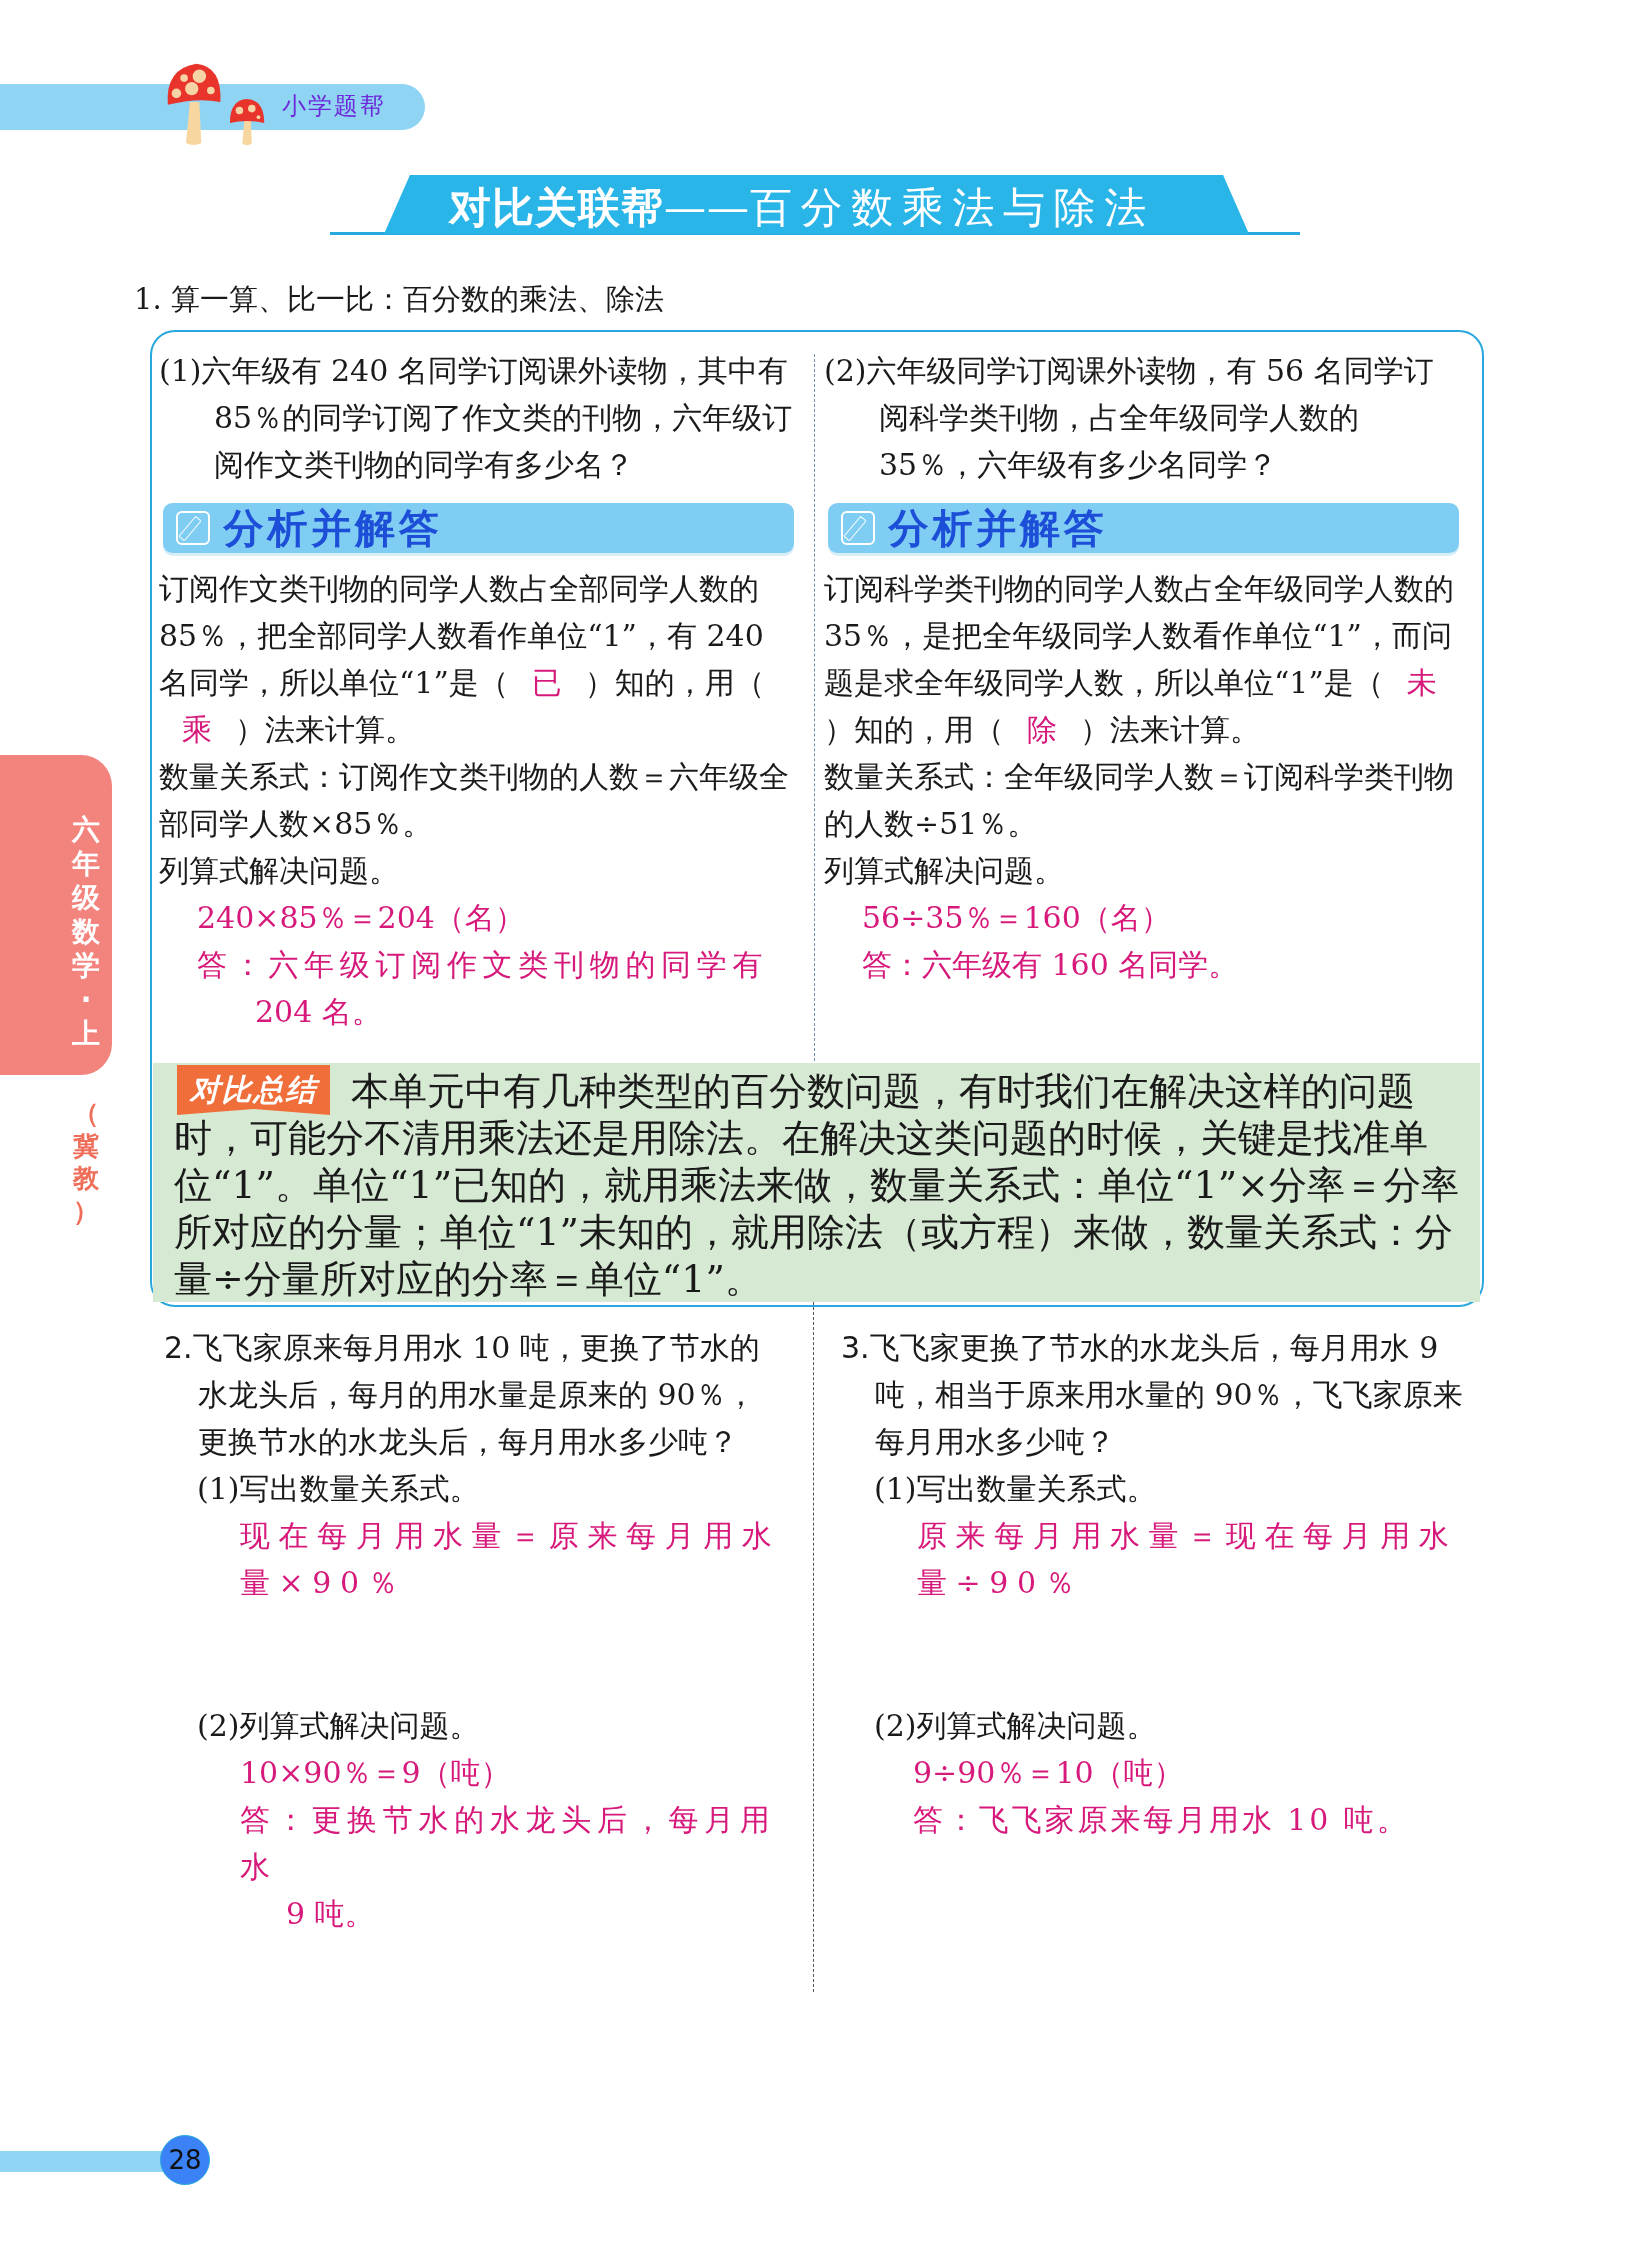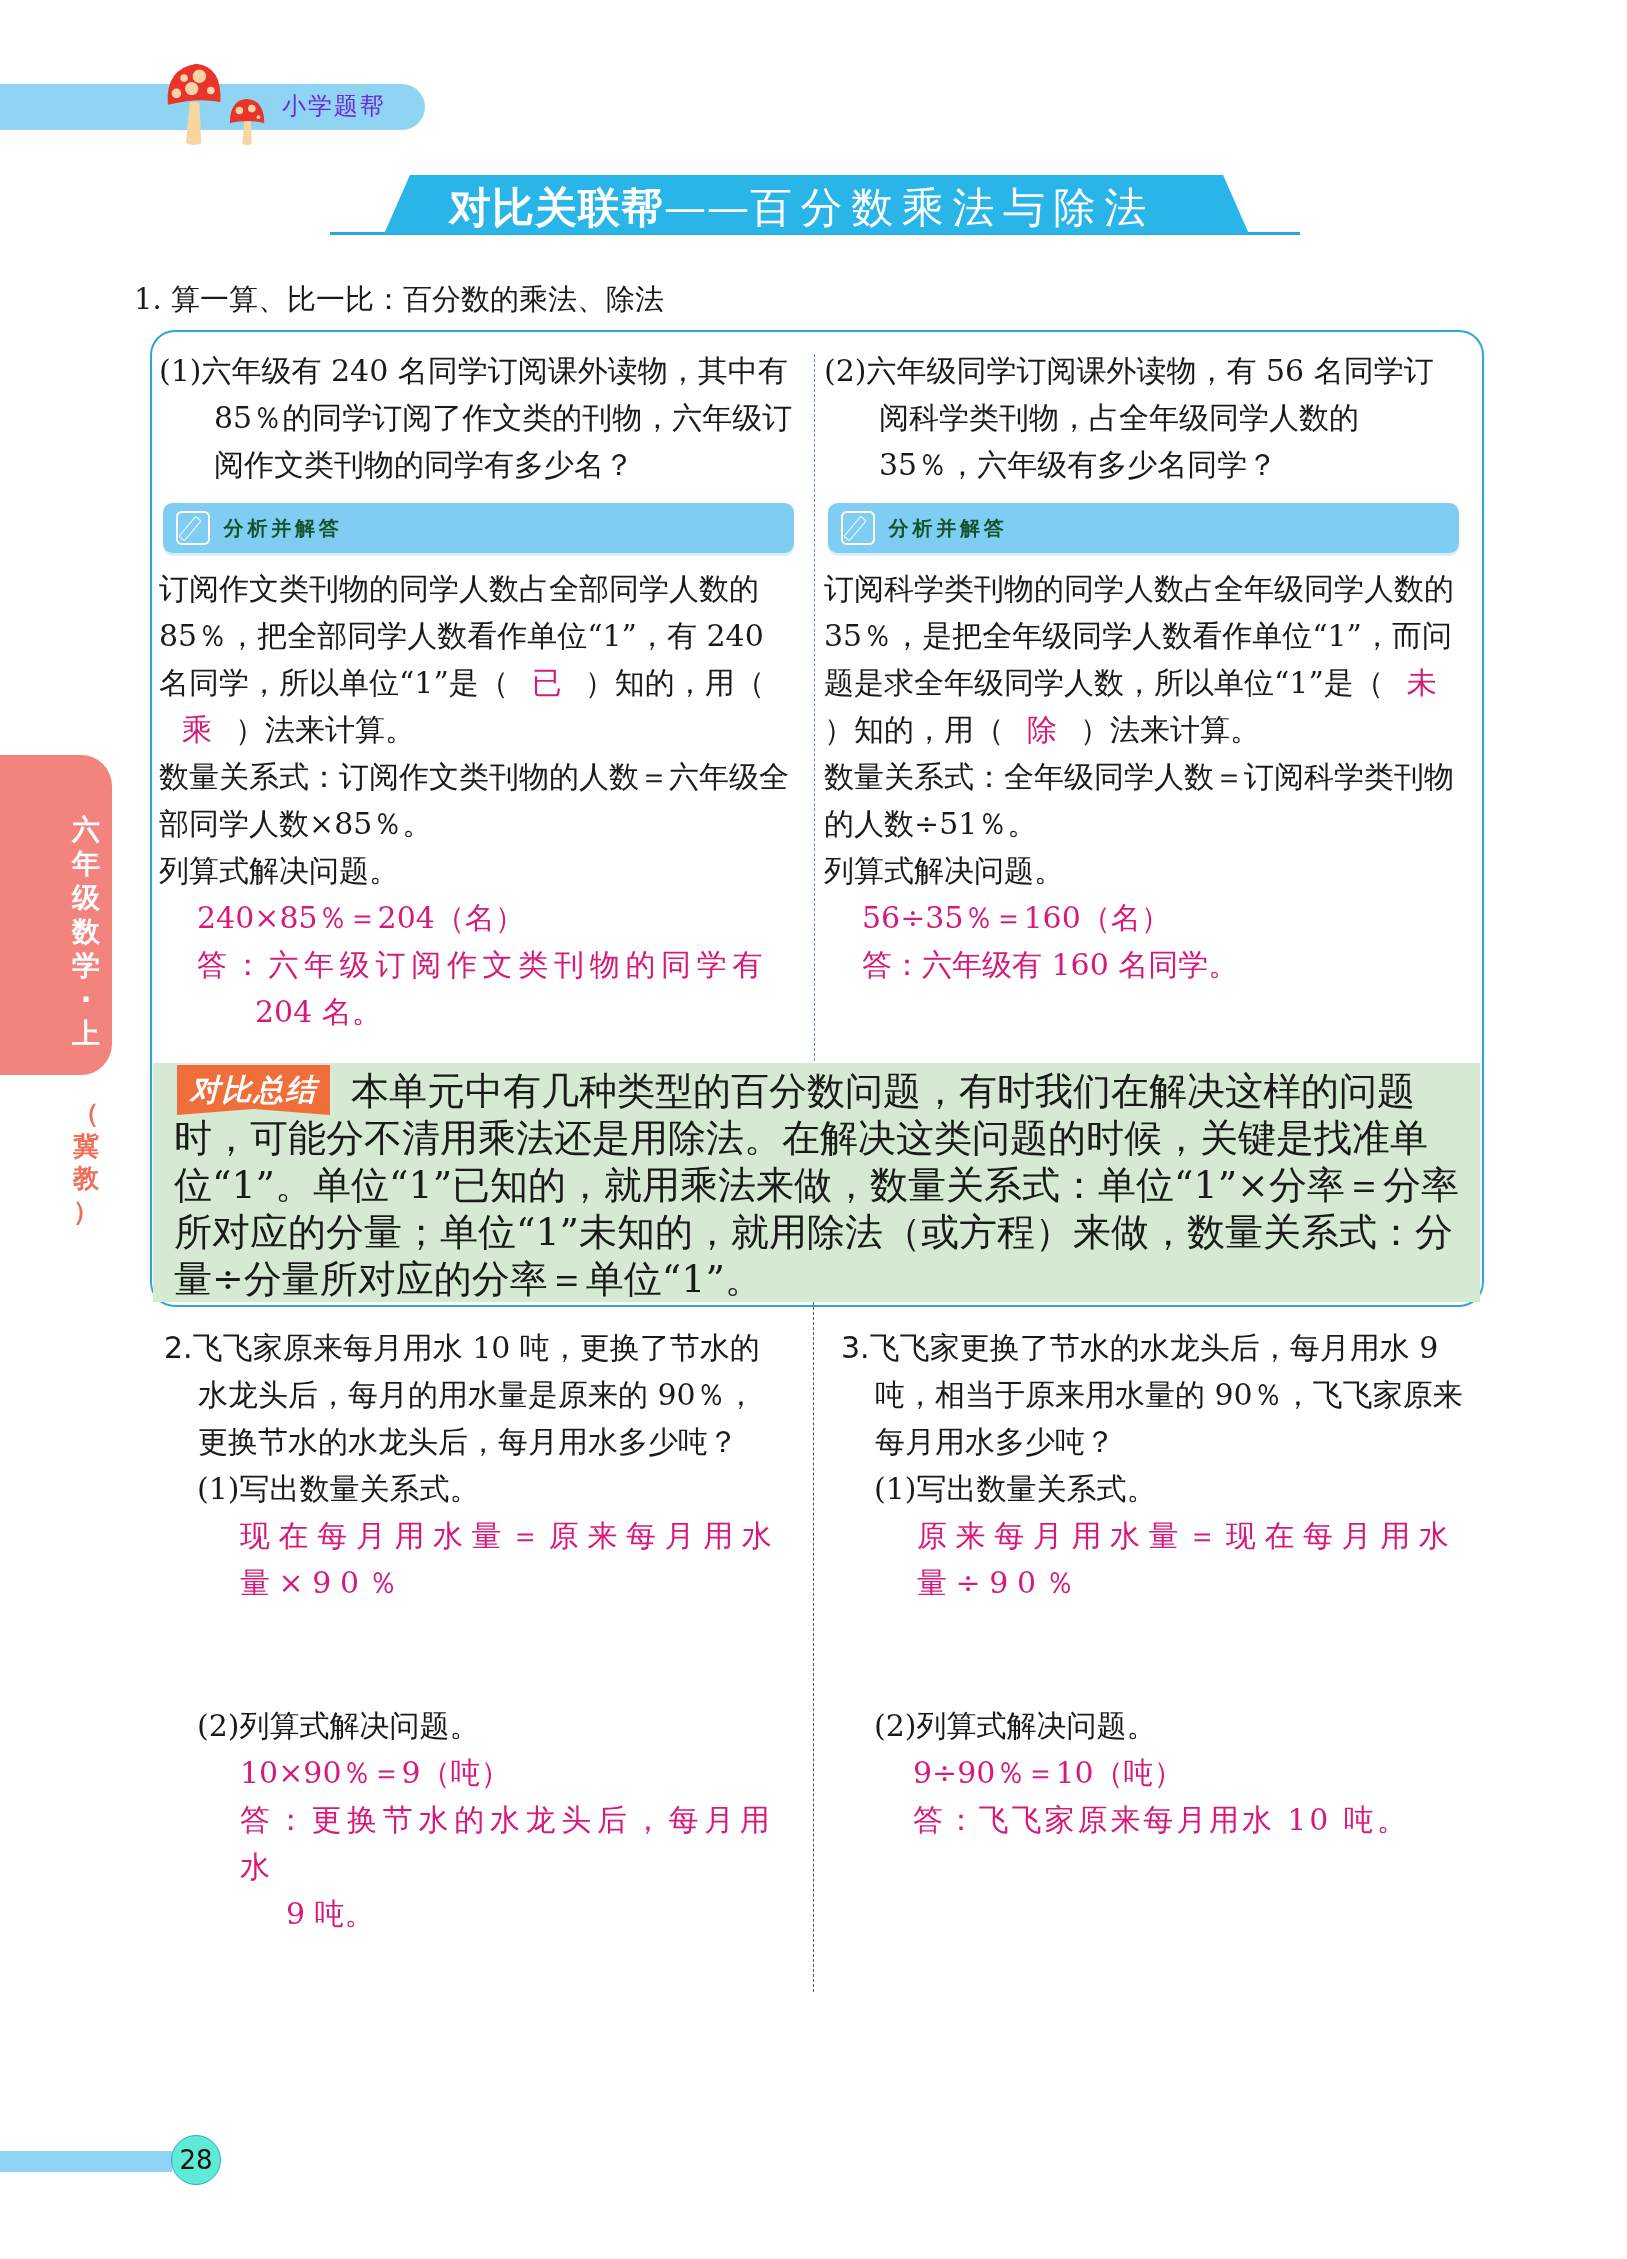--- a/index.html
+++ b/index.html
@@ -27,21 +27,21 @@
   .cmp-box { left:150px; top:330px; width:1330px; height:973px; border:2.9px solid #29a8dd; border-radius:25px; overflow:hidden; background:#fff; }
   .cmp-divider { left:814px; top:354px; width:0; height:707px; border-left:1.9px dashed #6b8fb0; }
   .col { width:636px; font-size:30px; line-height:47px; }
   .col-left { left:159px; top:347px; }
   .col-right { left:824px; top:347px; }
   .prob { text-indent:-55px; padding-left:55px; }
   .analysis-bar { height:50px; background:#7fcdf2; border-radius:9.6px; margin:15.3px 0 11.5px 3.8px; width:631px;
                   display:flex; align-items:center; box-shadow:0 2.9px 0 #d7eef9; }
   .analysis-bar .pen { width:34px; height:34px; margin:0 13.4px 0 13.4px; border:2.9px solid #fff; border-radius:5.7px; box-sizing:border-box; position:relative; }
   .analysis-bar .pen::after { content:""; position:absolute; left:7.6px; top:1.9px; width:5.7px; height:25px; border:1.9px solid #fff; transform:rotate(40deg); border-radius:1.9px; }
-  .analysis-bar .label { font-family:"DejaVu Sans","Liberation Sans",sans-serif; font-weight:bold; color:#14532d; font-size:20px; letter-spacing:3.8px; }
+  .analysis-bar .label { font-family:"DejaVu Sans","Liberation Sans",sans-serif; font-weight:bold; color:#1d4ed8; font-size:40px; letter-spacing:3.8px; }
   .pink { color:#d6197a; }
   .fill { display:inline-block; min-width:76px; text-align:center; }
   .indent1 { padding-left:38px; }
   .indent2 { padding-left:96px; }
   .ans-line { letter-spacing:5.7px; }
 
   
   .summary { left:153px; top:1063px; width:1327px; height:239px; background:#d6ead3; }
   .summary-tag { left:177px; top:1065px; width:153px; height:50px; background:#ef6e3a; color:#fff;
                  font-family:"DejaVu Sans","Liberation Sans",sans-serif; font-weight:bold; font-size:30px;
@@ -58,21 +58,21 @@
   .lower-divider { left:813px; top:1302px; width:0; height:690px; border-left:1.9px dashed #555; }
   .q2 { left:164px; top:1324px; width:621px; font-size:30px; line-height:47px; }
   .q3 { left:841px; top:1324px; width:650px; font-size:30px; line-height:47px; }
   .qnum { font-family:"DejaVu Sans","Liberation Sans",sans-serif; }
   .sub-q { padding-left:33px; }
   .formula { padding-left:76px; letter-spacing:8.6px; }
   .spacer { height:96px; }
 
   
   .footer-bar { left:0; top:2151px; width:172px; height:21px; background:#8fd4f3; }
-  .page-num { left:171px; top:2135px; width:50px; height:50px; border:1.9px solid #29a8dd; border-radius:50%; background:#5eead4;
+  .page-num { left:160px; top:2135px; width:50px; height:50px; border:1.9px solid #29a8dd; border-radius:50%; background:#3b82f6;
               font-family:"DejaVu Sans","Liberation Sans",sans-serif; font-size:26px; display:flex; align-items:center; justify-content:center; color:#111; box-sizing:border-box; }
 </style>
 </head>
 <body>
 
 <div class="abs brand-bar"></div>
 <svg class="abs mushroom-big" width="67" height="86" viewBox="0 0 70 90">
   <path d="M28 45 L24 88 Q32 92 40 88 L38 45 Z" fill="#f8d6a0"></path>
   <path d="M5 48 Q2 10 35 5 Q62 8 60 45 Q35 40 5 48 Z" fill="#e8342b"></path>
   <circle cx="22" cy="20" r="4" fill="#f6d4a6"></circle>

